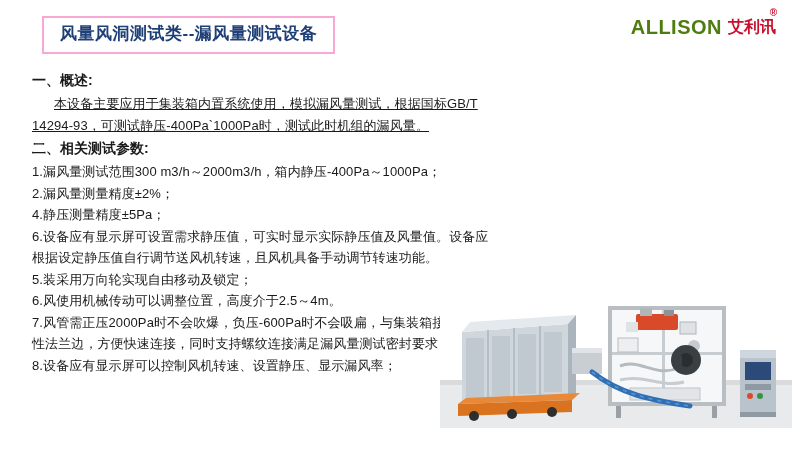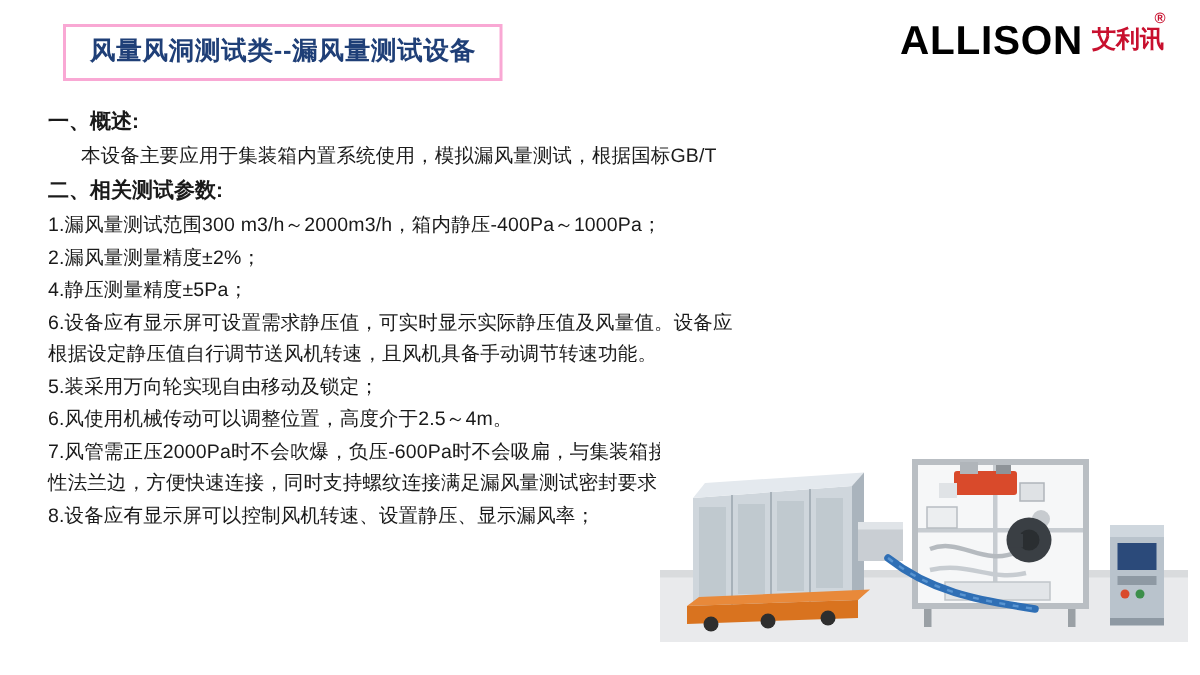--- a/index.html
+++ b/index.html
@@ -49,23 +49,23 @@
 
   .logo {
     position: absolute;
     right: 24px;
     top: 14px;
     display: flex;
     align-items: flex-end;
     gap: 6px;
   }
   .logo-allison {
-    font-size: 27px;
-    font-weight: bold;
-    color: #000000;
+    font-size: 20px;
+    font-weight: bold;
+    color: #4d7c0f;
     letter-spacing: 0.5px;
     line-height: 26px;
   }
   .logo-cn {
     font-size: 16px;
     font-weight: bold;
     color: #c8102e;
     line-height: 26px;
   }
   .logo-r {
@@ -90,20 +90,21 @@
     color: #1a1a1a;
     margin: 2px 0 3px 0;
     line-height: 20px;
   }
   .para {
     font-size: 13px;
     color: #1a1a1a;
     line-height: 21px;
     margin: 0 0 1px 0;
     letter-spacing: 0.1px;
+    text-decoration: underline;
   }
   .para.indent {
     text-indent: 22px;
   }
   .list {
     margin: 0;
     padding: 0;
     list-style: none;
   }
   .list li {
@@ -143,20 +144,21 @@
         <span class="logo-cn">艾利讯</span>
         <span class="logo-r">®</span>
       </span>
     </div>
   </div>
 
   <div class="content">
 
     <div class="sec-head">一、概述:</div>
     <p class="para indent">本设备主要应用于集装箱内置系统使用，模拟漏风量测试，根据国标GB/T</p>
+    <p class="para">14294-93，可测试静压-400Pa`1000Pa时，测试此时机组的漏风量。</p>
 
     <div class="sec-head">二、相关测试参数:</div>
     <ul class="list">
       <li>
           <span class="cont">1.漏风量测试范围300 m3/h～2000m3/h，箱内静压-400Pa～1000Pa；</span>
         </li>
       <li>
           <span class="cont">2.漏风量测量精度±2%；</span>
         </li>
       <li>

